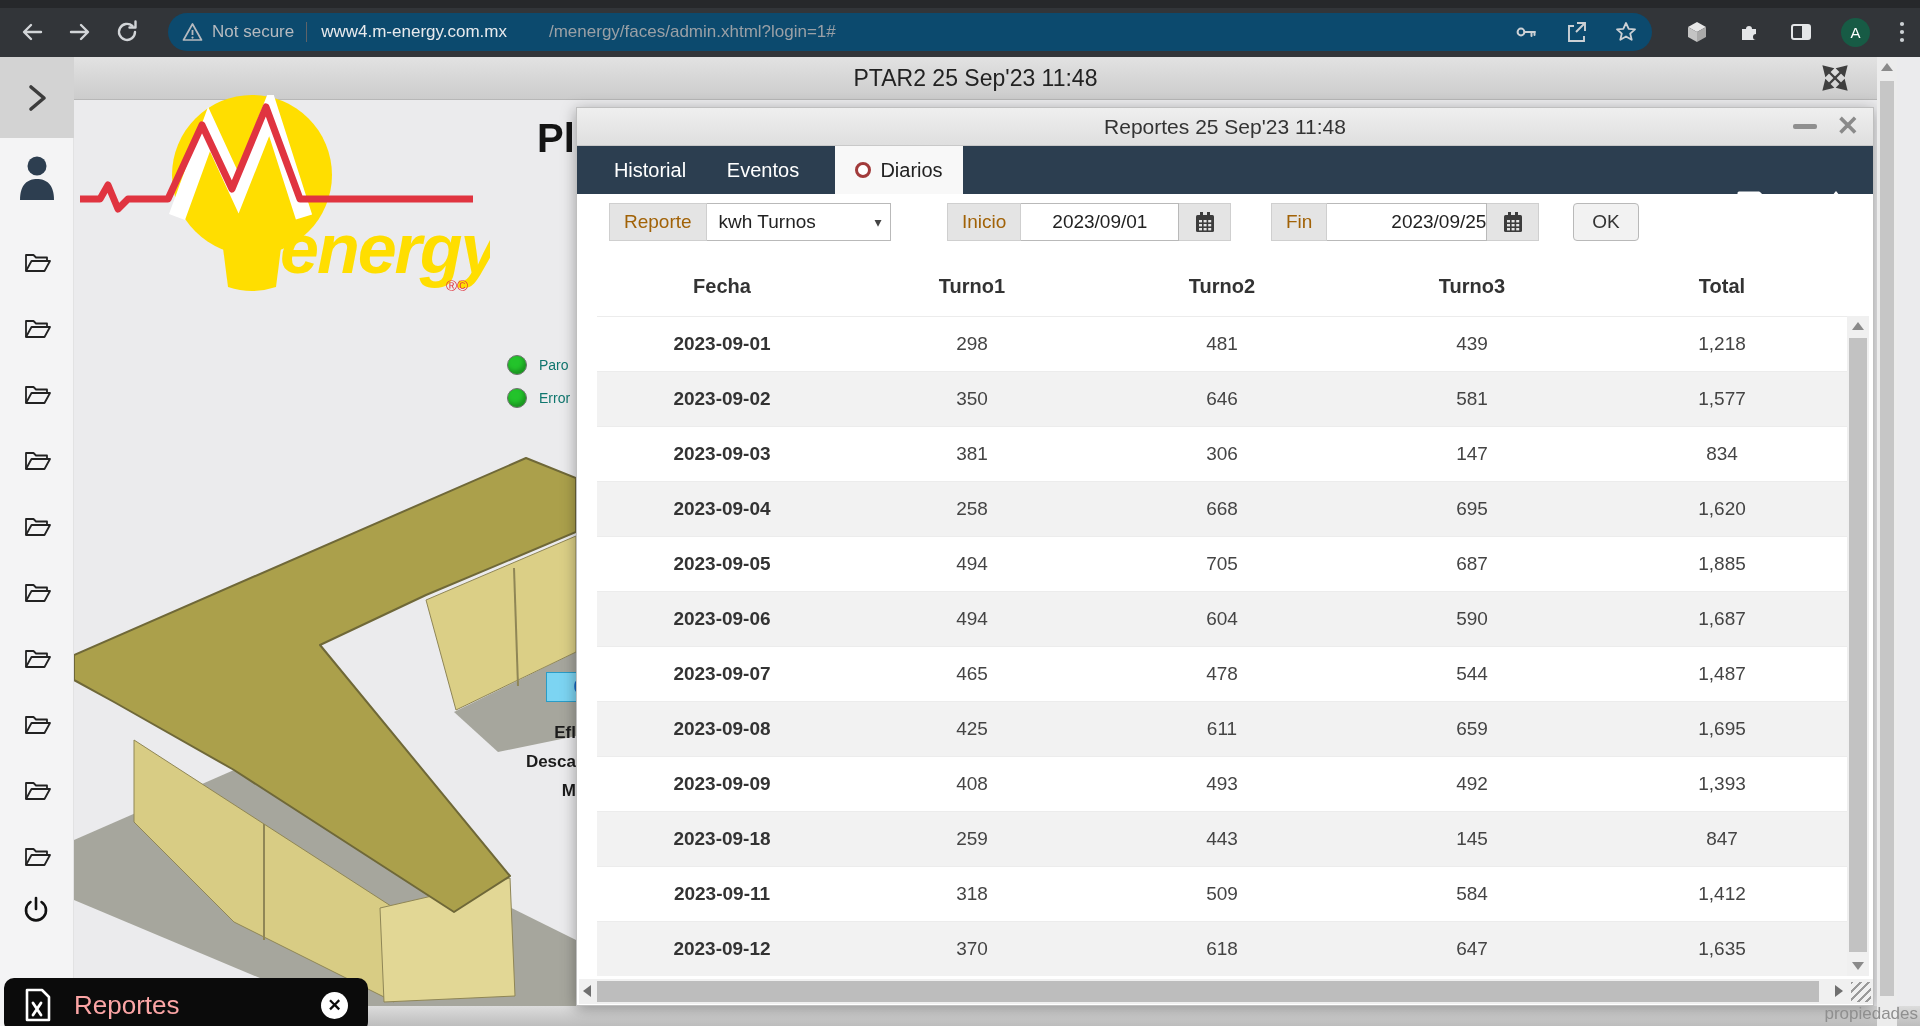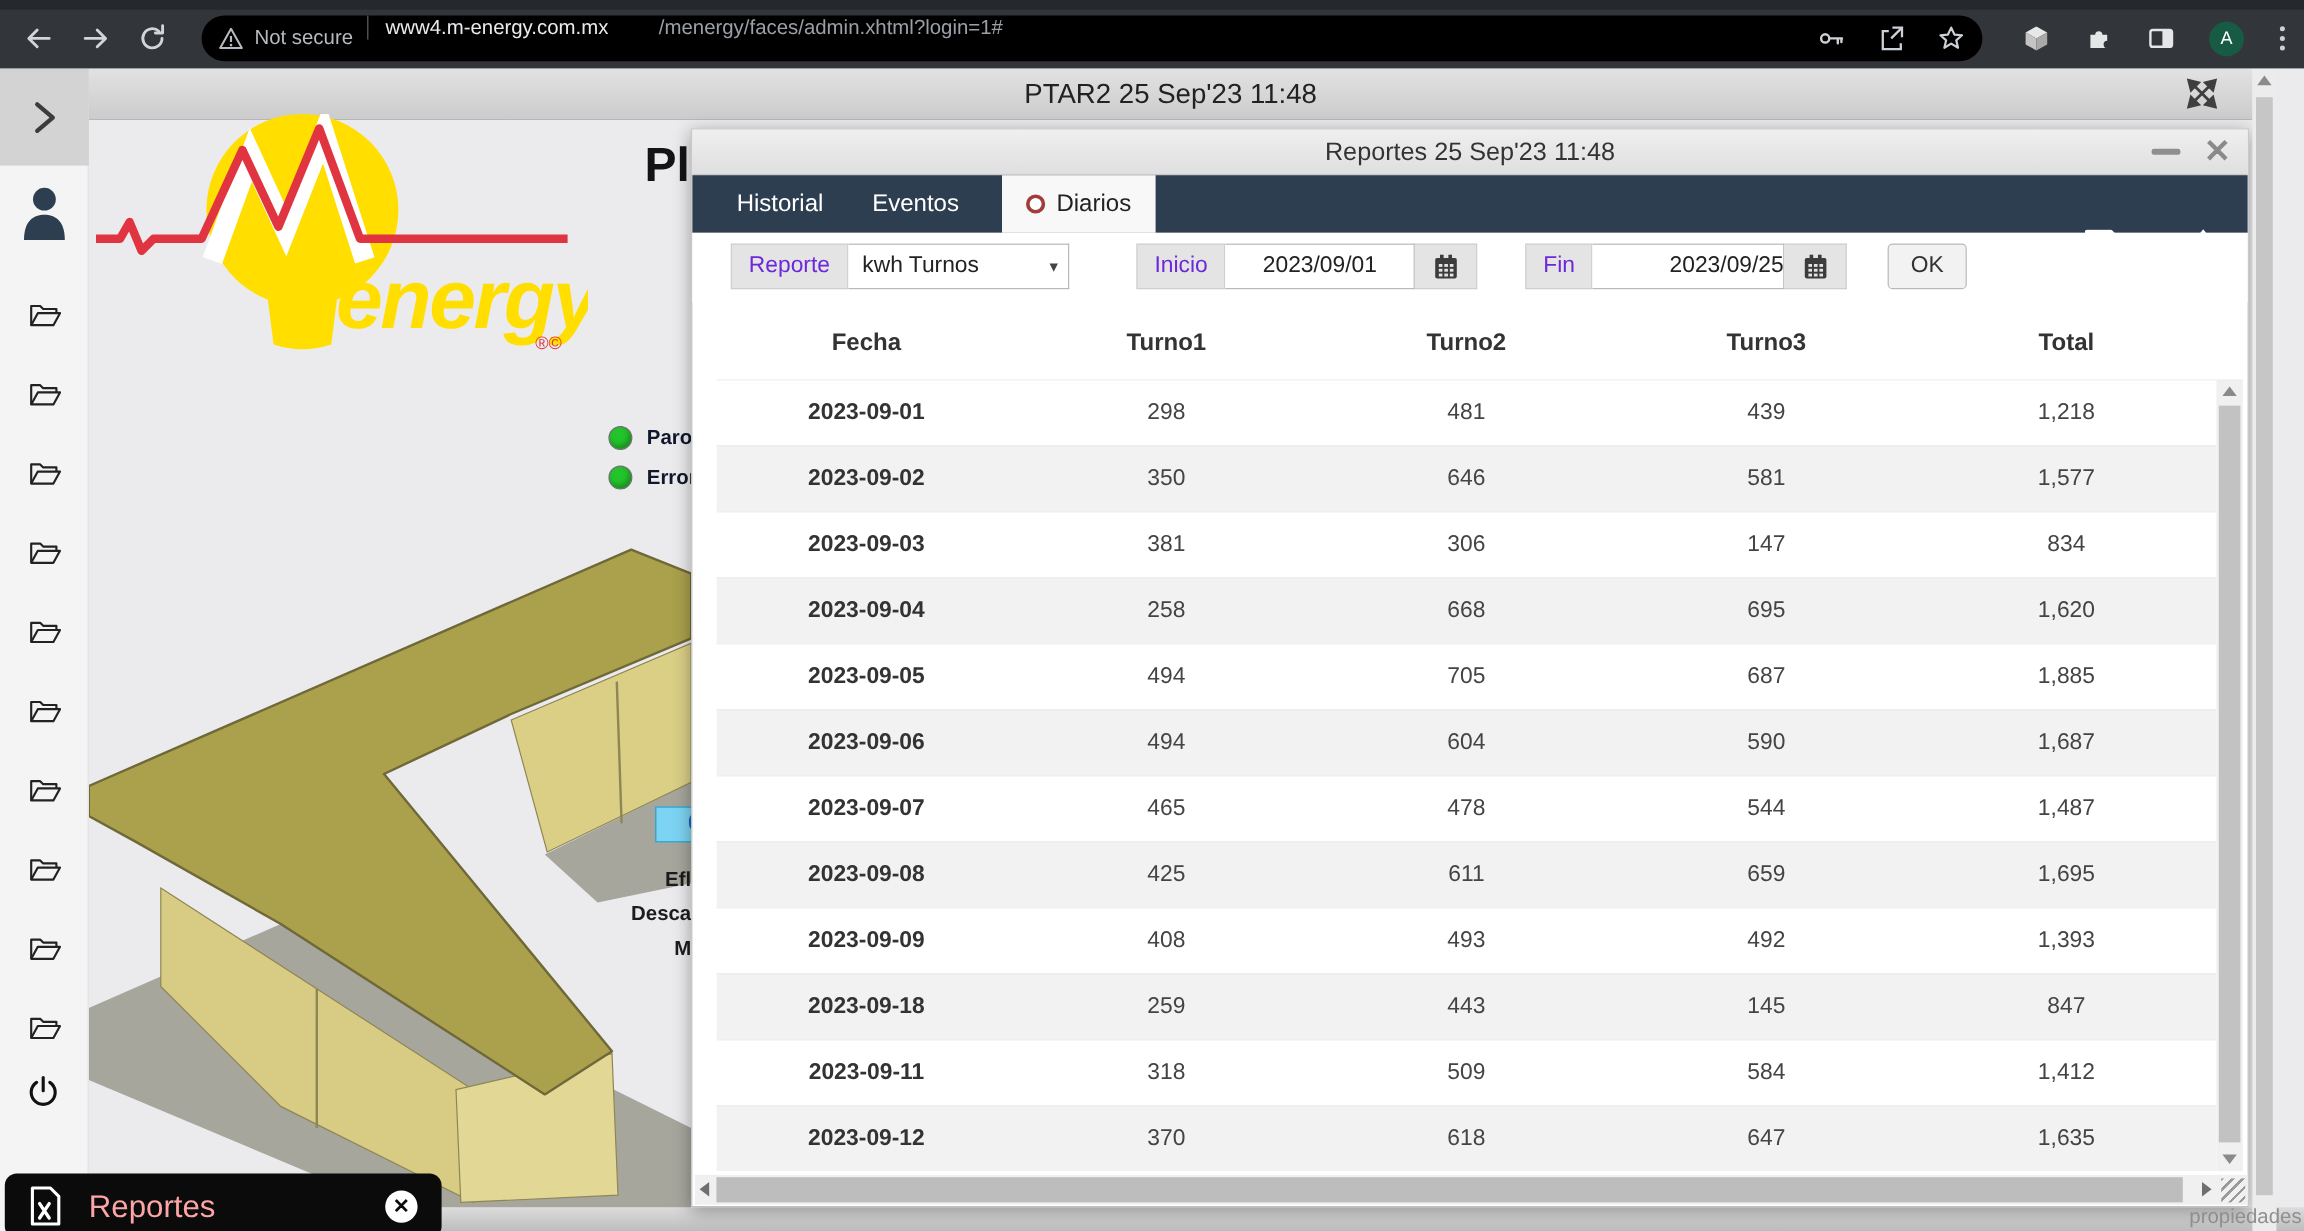--- a/index.html
+++ b/index.html
@@ -7,21 +7,21 @@
   body { position:relative; overflow:hidden; background:#ebebed;
          font-family:"Liberation Sans", sans-serif; }
 
   
   .toolbar { position:absolute; left:0; top:0; width:1920px; height:57px;
              background:#323539; z-index:40; }
   .toolbar-topstrip { position:absolute; left:0; top:0; width:100%; height:8px; background:#26282b; }
   .nav-btn { position:absolute; top:15px; width:34px; height:34px; display:flex;
              align-items:center; justify-content:center; border-radius:50%; cursor:pointer; }
   .omnibox { position:absolute; left:168px; top:13px; width:1484px; height:38px;
-             background:#000000; border-radius:19px; display:flex; 
+             background:#0c4a6e; border-radius:19px; display:flex; align-items:center;
              padding:0 14px; color:#e8eaed; font-size:17px; }
   .omni-sec { display:flex; align-items:center; color:#b6babf; }
   .omni-div { width:1px; height:20px; background:#5f6368; margin:0 14px 0 12px; }
   .url-host { color:#e8eaed; }
   .url-path { color:#9aa0a6;margin-left:42px; }
   .omni-right { margin-left:auto; display:flex; align-items:center; gap:26px; }
   .tb-right { position:absolute; top:13px; right:0; height:38px; display:flex;
               align-items:center; gap:28px; padding-right:14px; }
   .avatar { width:29px; height:29px; border-radius:50%; background:#175b45; color:#fff;
             display:flex; align-items:center; justify-content:center; font-size:15px; }
@@ -43,21 +43,21 @@
   .ptar-title { font-size:23px; color:#222; }
   .expand-btn { position:absolute; right:28px; top:7px; cursor:pointer; }
 
   .main-bg { position:absolute; left:74px; top:100px; width:1803px; height:926px; background:#ebebed; z-index:1; }
 
   .heading-frag { position:absolute; left:537px; top:116px; font-size:40px; font-weight:bold;
                   color:#141414; z-index:3; }
   .indicator-row { position:absolute; z-index:3; display:flex; align-items:center; gap:12px; }
   .ind-dot { width:20px; height:20px; border-radius:50%; background:#23c32b;
              border:1px solid #6f6f6f; box-shadow:inset -2px -3px 4px rgba(0,0,0,.25); }
-  .ind-label { font-size:17px; color:#0f172a;font-weight:bold; }
+  .ind-label { font-size:14px; color:#0f766e; }
 
   .blue-box { position:absolute; left:546px; top:672px; width:42px; height:30px;
               background:#7cd4f2; border:1px solid #2a9cc7; z-index:3; overflow:hidden;
               color:#1565c0; font-size:19px; font-weight:bold; text-align:right;
               line-height:28px; padding-right:3px; }
   .clip-labels { position:absolute; left:440px; top:718px; width:136px; z-index:3;
                  text-align:right; color:#1c1c1c; font-size:17px; font-weight:bold; line-height:29px; }
 
   .propiedades { position:absolute; right:2px; bottom:2px; z-index:26; color:#8f8f8f; font-size:17px; cursor:pointer; }
   .bottom-strip { position:absolute; left:74px; top:1006px; width:1846px; height:20px;
@@ -88,21 +88,21 @@
 
   .dlg-tabbar { position:absolute; left:0; top:38px; width:100%; height:48px; background:#2c3e50; }
   .tab { position:absolute; top:0; height:48px; display:flex; align-items:center; justify-content:center;
          color:#fff; font-size:20px; cursor:pointer; padding:0 10px; }
   .tab.active { background:#f8f8f8; color:#222; gap:9px; }
   .red-ring { width:16px; height:16px; border-radius:50%; border:3px solid #a23b3b; background:#fff; }
   .dlg-tools { position:absolute; right:16px; top:44px; display:flex; gap:44px; align-items:center; }
 
   .filters { position:absolute; left:0; top:86px; width:100%; height:58px; background:#fff; }
   .fgroup { position:absolute; top:9px; height:38px; display:flex; }
-  .addon { height:38px; background:#e4e4e4; border:1px solid #cfcfcf; color:#6d28d9; font-size:19px;
+  .addon { height:38px; background:#e4e4e4; border:1px solid #cfcfcf; color:#a16207; font-size:19px;
            display:flex; align-items:center; justify-content:center; padding:0 14px; }
   .fselect { height:38px; border:1px solid #b9b9b9; border-left:none; background:#fff; color:#222;
              font-size:19px; display:flex; align-items:center; padding:0 8px 0 12px; width:184px;
              cursor:pointer; }
   .fselect .chev { margin-left:auto; font-size:14px; color:#444; }
   .finput { height:38px; border:1px solid #b9b9b9; border-left:none; background:#fff; color:#222;
             font-size:19px; display:flex; align-items:center; justify-content:center; cursor:text; }
   .calbtn { height:38px; width:52px; background:#e4e4e4; border:1px solid #cfcfcf; border-left:none;
             display:flex; align-items:center; justify-content:center; cursor:pointer; }
   .okbtn { position:absolute; left:996px; top:9px; width:66px; height:38px; background:#f2f2f2;

